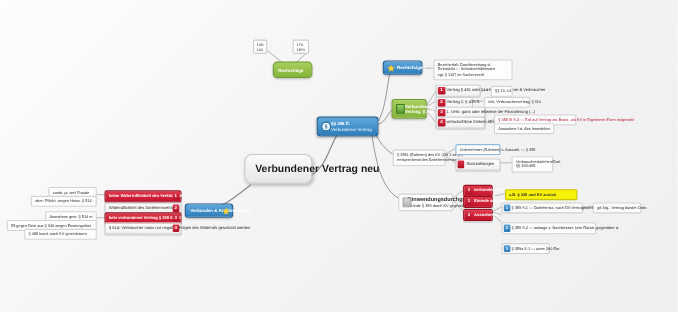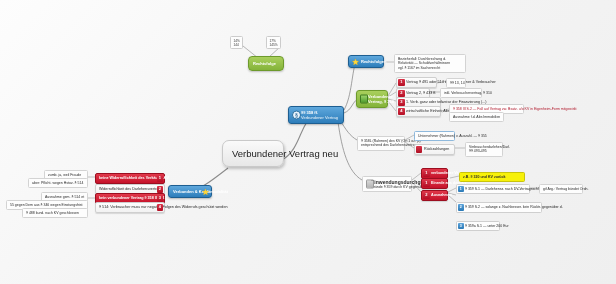--- a/index.html
+++ b/index.html
@@ -12,21 +12,21 @@
   #canvas{position:absolute;inset:0;}
   svg.links{position:absolute;left:0;top:0;width:616px;height:284px;pointer-events:none;}
 
   .node{position:absolute;box-sizing:border-box;white-space:nowrap;}
 
   
   .root{
     background:linear-gradient(180deg,#fafafa,#e7e7e7);
     border:1px solid #c9c9c9;border-radius:7px;
     box-shadow:1px 2px 3px rgba(0,0,0,.22);
-    color:#1b1b1b;font-weight:normal;font-size:9.5px;line-height:11px;
+    color:#1b1b1b;font-weight:bold;font-size:9.5px;line-height:11px;
     text-align:center;padding:7px 9px;
   }
 
   
   .blue{
     background:linear-gradient(180deg,#5fa8dd,#2d7dba);
     border:1px solid #1d5e91;border-radius:3px;
     color:#ffffff;font-size:4px;line-height:5px;font-weight:bold;
     padding:3px 4px 3px 12px;
     box-shadow:0 1px 2px rgba(0,0,0,.25);

